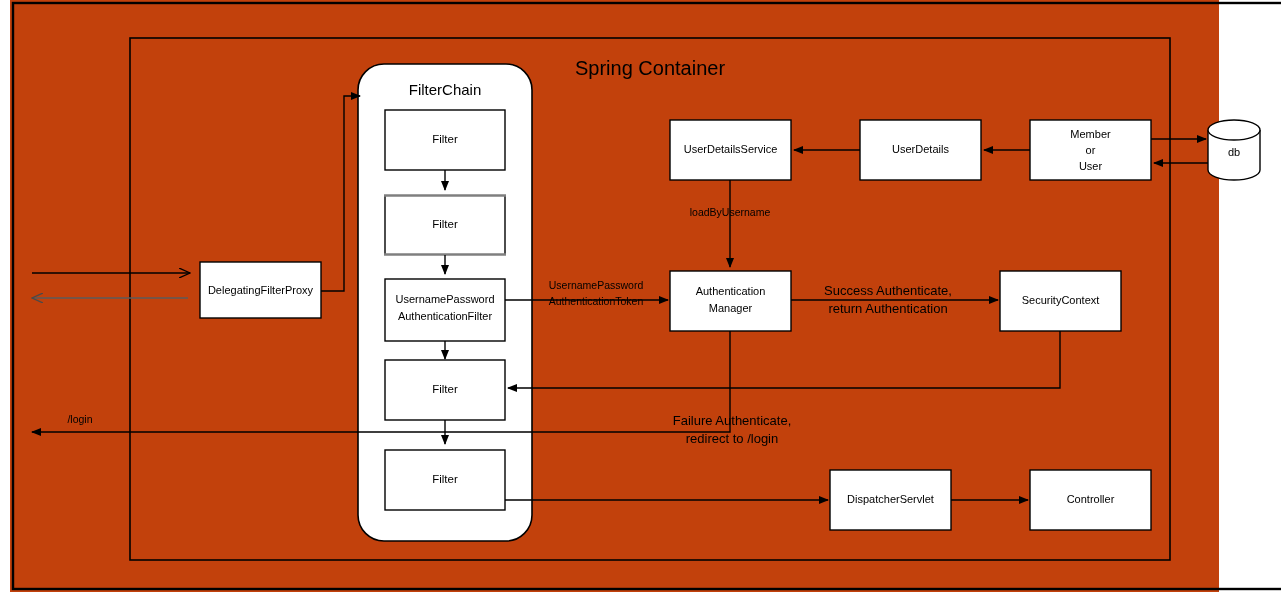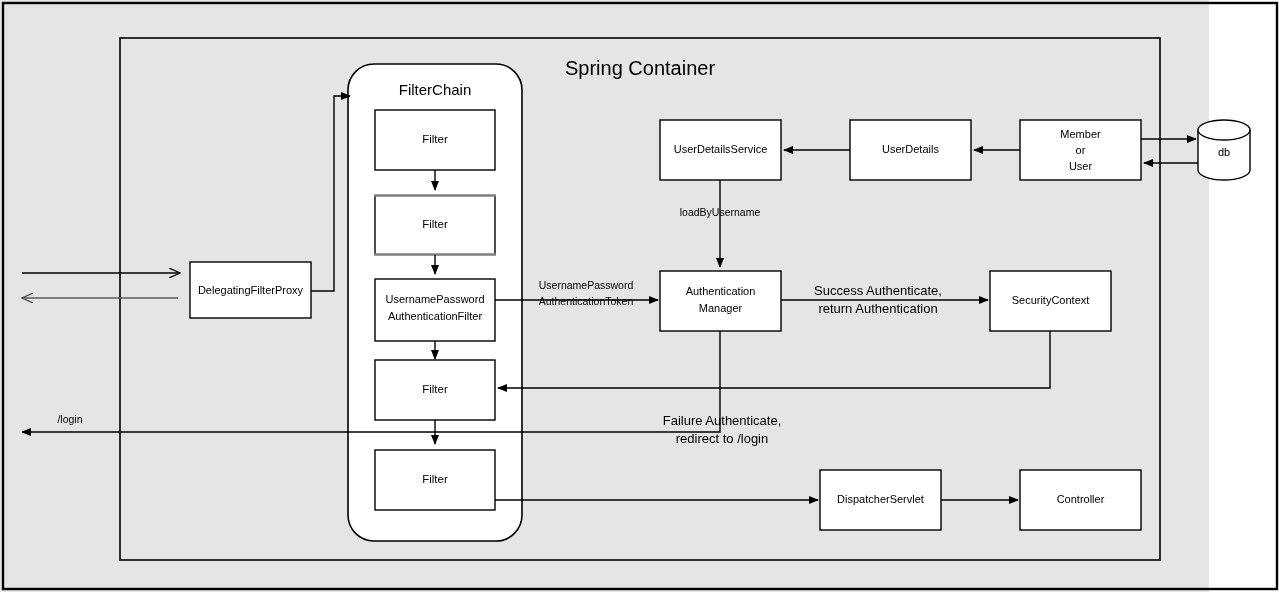--- a/index.html
+++ b/index.html
@@ -1,18 +1,18 @@
 <!DOCTYPE html>
 <html><head>
 <meta charset="utf-8">
 <style>
   html,body{margin:0;padding:0;background:#ffffff;}
   body{width:1281px;height:592px;overflow:hidden;
        font-family:"Liberation Sans","DejaVu Sans",sans-serif;}
-  #stage{position:relative;width:1209px;height:592px;background:#e5e5e5;}
+  #stage{position:relative;width:1209px;height:592px;background:#c2410c;margin-left:10px;}
   svg{display:block;}
   .bx{fill:#ffffff;stroke:#000000;stroke-width:1.4;}
   .frame{fill:none;stroke:#000000;stroke-width:2.4;}
   .container{fill:none;stroke:#000000;stroke-width:1.6;}
   .chain{fill:#ffffff;stroke:#000000;stroke-width:1.6;}
   .ln{fill:none;stroke:#000000;stroke-width:1.4;}
   .ln-gray{fill:none;stroke:#5b5b5b;stroke-width:1.4;}
   text{font-family:"Liberation Sans","DejaVu Sans",sans-serif;fill:#000;}
   .t-node{font-size:11.5px;text-anchor:middle;dominant-baseline:middle;}
   .t-node-sm{font-size:11px;text-anchor:middle;dominant-baseline:middle;}

